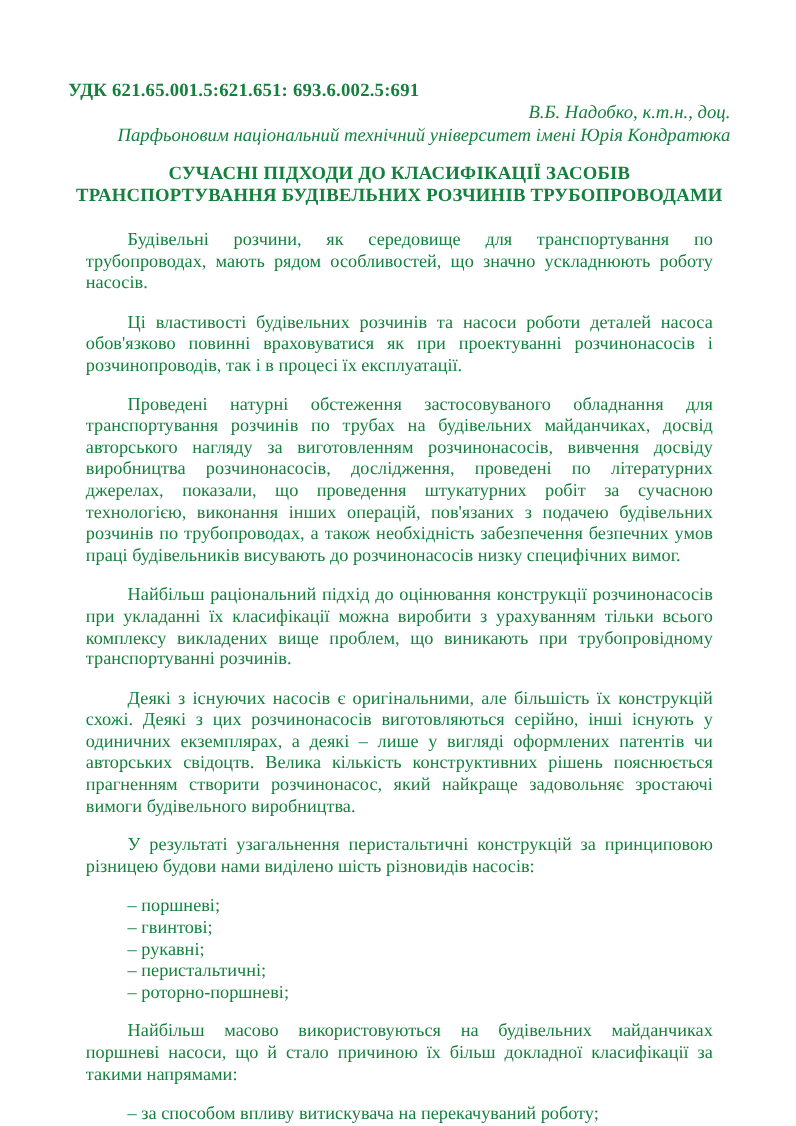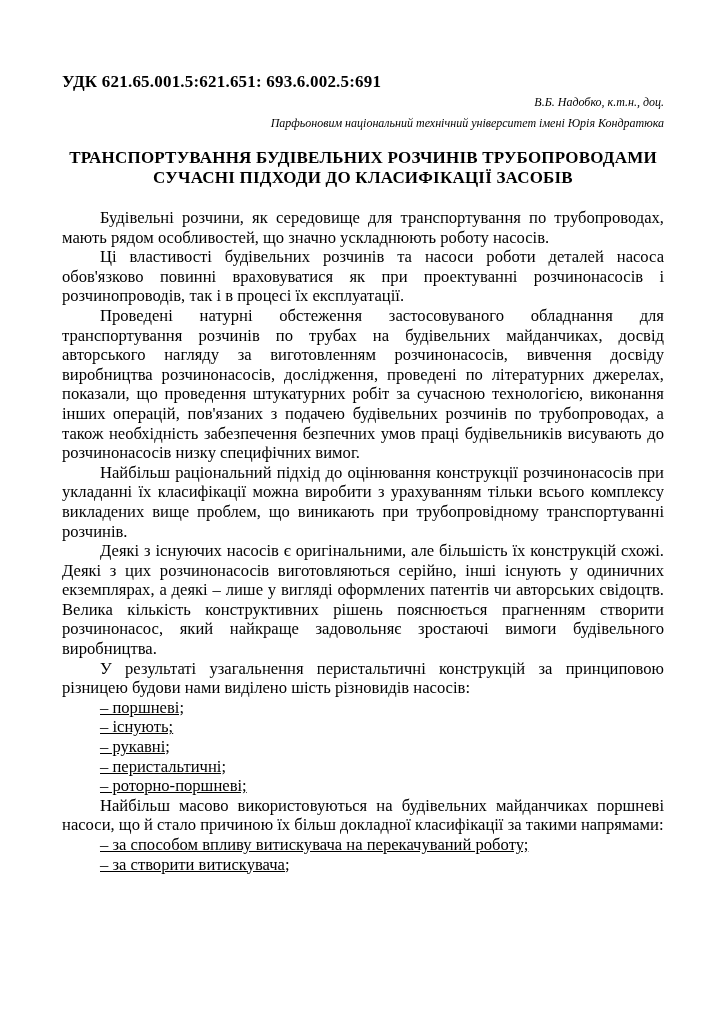--- a/index.html
+++ b/index.html
@@ -9,95 +9,95 @@
   }
   .page {
     position: relative;
     width: 724px;
     height: 1024px;
     margin: 0 auto;
     background: #ffffff;
     box-sizing: border-box;
     padding: 72px 60px 0 62px;
     font-family: "Liberation Serif", "DejaVu Serif", serif;
-    color: #000000;
+    color: #15803d;
     overflow: hidden;
   }
   .udc {
     font-weight: bold;
     font-size: 17px;
     line-height: 20px;
     letter-spacing: 0.2px;
     text-align: left;
   }
   .byline {
     font-style: italic;
-    font-size: 12px;
+    font-size: 17px;
     line-height: 20.5px;
     text-align: right;
   }
   .title {
     margin: 15px 0 0 0;
     font-weight: bold;
     font-size: 17px;
     line-height: 19.5px;
     text-align: center;
     letter-spacing: 0.2px;
   }
   .title .title-line { display: block; }
   .body-text {
     margin-top: 21px;
     font-size: 16.6px;
     line-height: 19.6px;
   }
   .para {
-    margin: 0;
+    margin: 16px;
     text-indent: 38px;
     text-align: justify;
   }
-  .list { margin: 0; text-decoration: underline; }
+  .list { margin: 16px; }
   .li {
     padding-left: 38px;
     text-align: left;
   }
 </style>
 </head>
 <body>
 
 <div class="page">
 
   <div class="udc">УДК 621.65.001.5:621.651: 693.6.002.5:691</div>
 
   <div class="byline">В.Б. Надобко, к.т.н., доц.</div>
 
   <div class="byline">Парфьоновим національний технічний університет імені Юрія Кондратюка</div>
 
   <h1 class="title">
+    <span class="title-line">СУЧАСНІ ПІДХОДИ ДО КЛАСИФІКАЦІЇ ЗАСОБІВ</span>
     <span class="title-line">ТРАНСПОРТУВАННЯ БУДІВЕЛЬНИХ РОЗЧИНІВ ТРУБОПРОВОДАМИ</span>
-    <span class="title-line">СУЧАСНІ ПІДХОДИ ДО КЛАСИФІКАЦІЇ ЗАСОБІВ</span>
   </h1>
 
   <div class="body-text">
 
     <p class="para">Будівельні розчини, як середовище для транспортування по трубопроводах, мають рядом особливостей, що значно ускладнюють роботу насосів.</p>
 
     <p class="para">Ці властивості будівельних розчинів та насоси роботи деталей насоса обов'язково повинні враховуватися як при проектуванні розчинонасосів і розчинопроводів, так і в процесі їх експлуатації.</p>
 
     <p class="para">Проведені натурні обстеження застосовуваного обладнання для транспортування розчинів по трубах на будівельних майданчиках, досвід авторського нагляду за виготовленням розчинонасосів, вивчення досвіду виробництва розчинонасосів, дослідження, проведені по літературних джерелах, показали, що проведення штукатурних робіт за сучасною технологією, виконання інших операцій, пов'язаних з подачею будівельних розчинів по трубопроводах, а також необхідність забезпечення безпечних умов праці будівельників висувають до розчинонасосів низку специфічних вимог.</p>
 
     <p class="para">Найбільш раціональний підхід до оцінювання конструкції розчинонасосів при укладанні їх класифікації можна виробити з урахуванням тільки всього комплексу викладених вище проблем, що виникають при трубопровідному транспортуванні розчинів.</p>
 
     <p class="para">Деякі з існуючих насосів є оригінальними, але більшість їх конструкцій схожі. Деякі з цих розчинонасосів виготовляються серійно, інші існують у одиничних екземплярах, а деякі – лише у вигляді оформлених патентів чи авторських свідоцтв. Велика кількість конструктивних рішень пояснюється прагненням створити розчинонасос, який найкраще задовольняє зростаючі вимоги будівельного виробництва.</p>
 
 
     <p class="para">У результаті узагальнення перистальтичні конструкцій за принциповою різницею будови нами виділено шість різновидів насосів:</p>
 
     <div class="list">
       <div class="li">– поршневі;</div>
-      <div class="li">– існують;</div>
+      <div class="li">– гвинтові;</div>
       <div class="li">– рукавні;</div>
       <div class="li">– перистальтичні;</div>
       <div class="li">– роторно-поршневі;</div>
     </div>
 
     <p class="para">Найбільш масово використовуються на будівельних майданчиках поршневі насоси, що й стало причиною їх більш докладної класифікації за такими напрямами:</p>
 
     <div class="list">
       <div class="li">– за способом впливу витискувача на перекачуваний роботу;</div>
       <div class="li">– за створити витискувача;</div>

